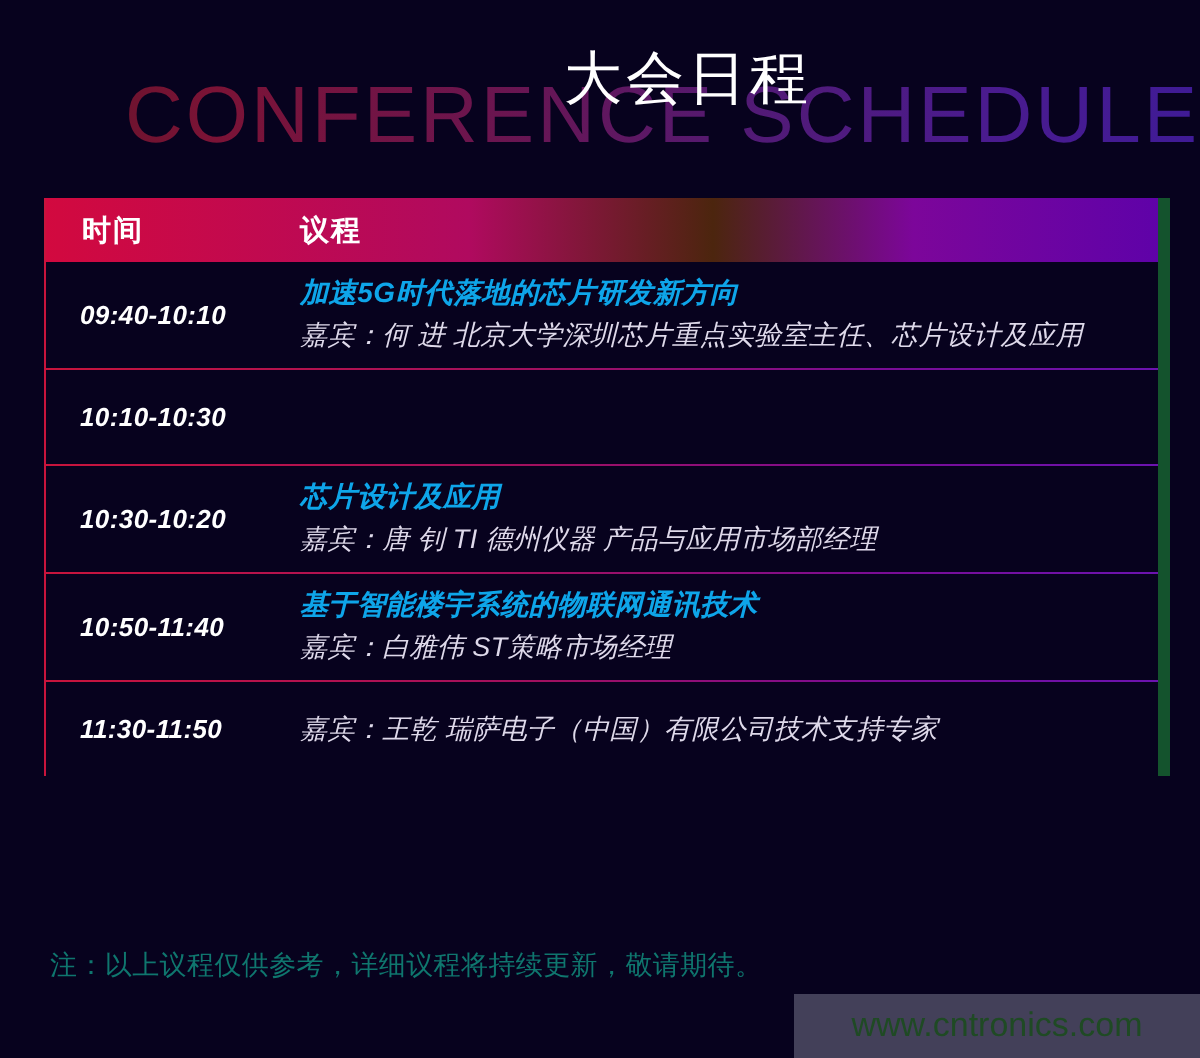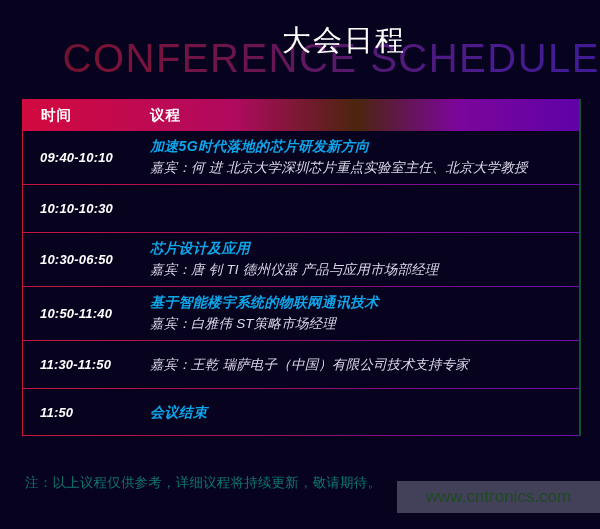--- a/index.html
+++ b/index.html
@@ -61,21 +61,21 @@
     margin-left: 44px;
   }
 
   
   .table {
     position: absolute;
     left: 22px;
     top: 99px;
     width: 556px;
     border-left: 1px solid #c8143c;
-    border-right: 2px solid #14532d;
+    border-right: 6px solid #14532d;
   }
   .thead {
     display: flex;
     height: 32px;
     align-items: center;
     background: linear-gradient(90deg, #d2093f 0%, #b00a5f 38%, #8408 60%, #7c069a 78%, #5f02a8 100%);
   }
   .th {
     color: #ffffff;
     font-size: 14.5px;
@@ -139,21 +139,21 @@
     color: #0f766e;
     font-size: 13.5px;
     letter-spacing: 0.2px;
     white-space: nowrap;
   }
 
   
   .watermark {
     position: absolute;
     right: 0;
-    bottom: 16px;
+    bottom: 0;
     width: 203px;
     height: 32px;
     background: rgba(190, 190, 210, 0.33);
     display: flex;
     align-items: center;
     justify-content: center;
   }
   .watermark-text {
     color: #1f4a24;
     font-size: 17px;
@@ -173,30 +173,30 @@
 
   <div class="thead">
     <div class="th th-time">时间</div>
     <div class="th th-agenda">议程</div>
   </div>
 
   <div class="row first">
     <div class="cell-time">09:40-10:10</div>
     <div class="cell-agenda">
       <div class="agenda-title">加速5G时代落地的芯片研发新方向</div>
-      <div class="agenda-guest">嘉宾：何 进 北京大学深圳芯片重点实验室主任、北京大学教授</div>
+      <div class="agenda-guest">嘉宾：何 进 北京大学深圳芯片重点实验室主任、芯片设计及应用</div>
     </div>
   </div>
 
   <div class="row">
     <div class="cell-time">10:10-10:30</div>
   </div>
 
   <div class="row">
-    <div class="cell-time">10:30-06:50</div>
+    <div class="cell-time">10:30-10:20</div>
     <div class="cell-agenda">
       <div class="agenda-title">芯片设计及应用</div>
       <div class="agenda-guest">嘉宾：唐 钊 TI 德州仪器 产品与应用市场部经理</div>
     </div>
   </div>
 
   <div class="row">
     <div class="cell-time">10:50-11:40</div>
     <div class="cell-agenda">
       <div class="agenda-title">基于智能楼宇系统的物联网通讯技术</div>
@@ -205,26 +205,20 @@
   </div>
 
 
   <div class="row">
     <div class="cell-time">11:30-11:50</div>
     <div class="cell-agenda">
       <div class="agenda-guest">嘉宾：王乾 瑞萨电子（中国）有限公司技术支持专家</div>
     </div>
   </div>
 
-  <div class="row single last">
-    <div class="cell-time">11:50</div>
-    <div class="cell-agenda">
-      <div class="agenda-title">会议结束</div>
-    </div>
-  </div>
 
 </div>
 
 <div class="note">注：以上议程仅供参考，详细议程将持续更新，敬请期待。</div>
 
 <div class="watermark">
   <span class="watermark-text">www.cntronics.com</span>
 </div>
 
 </body></html>

